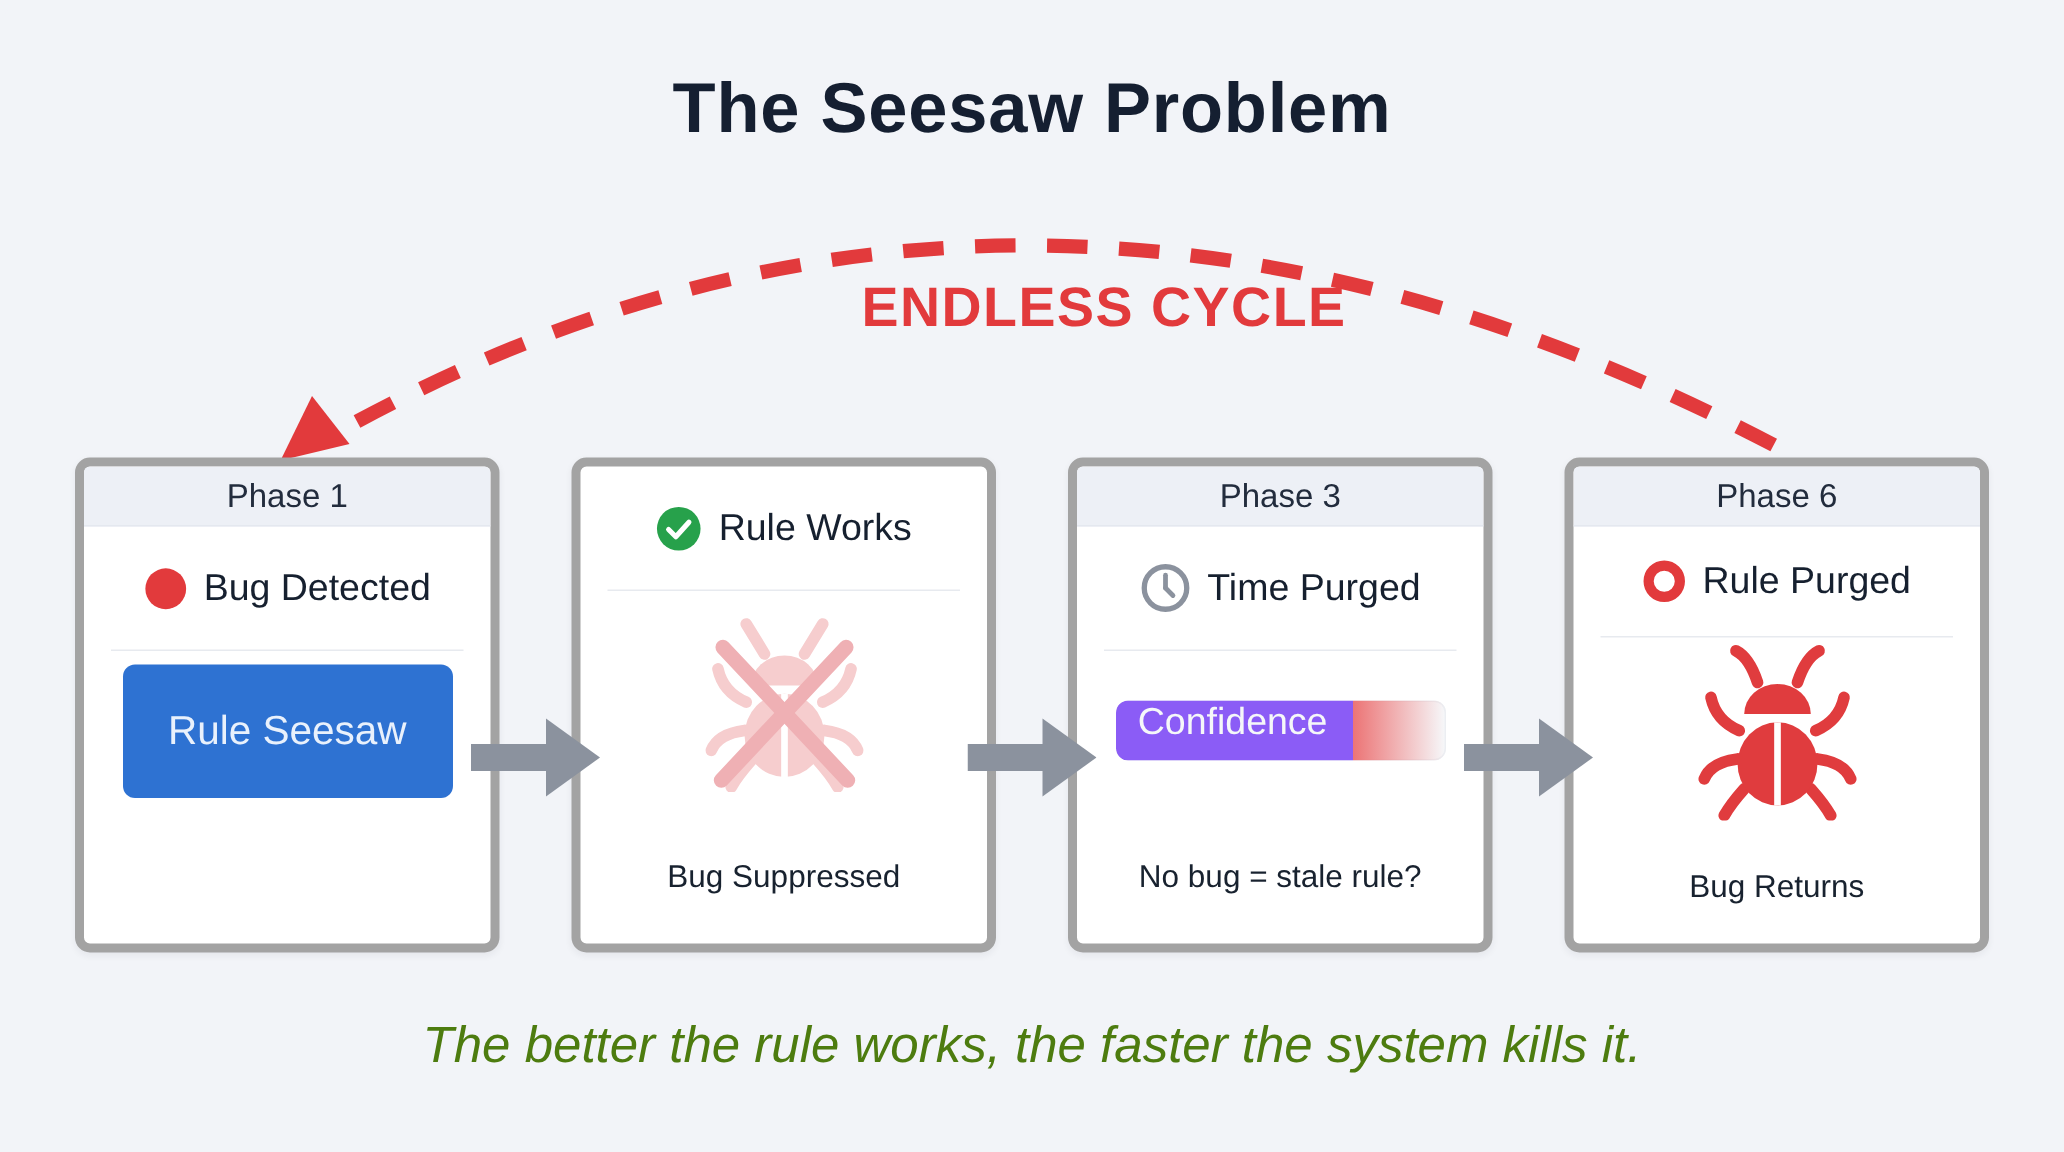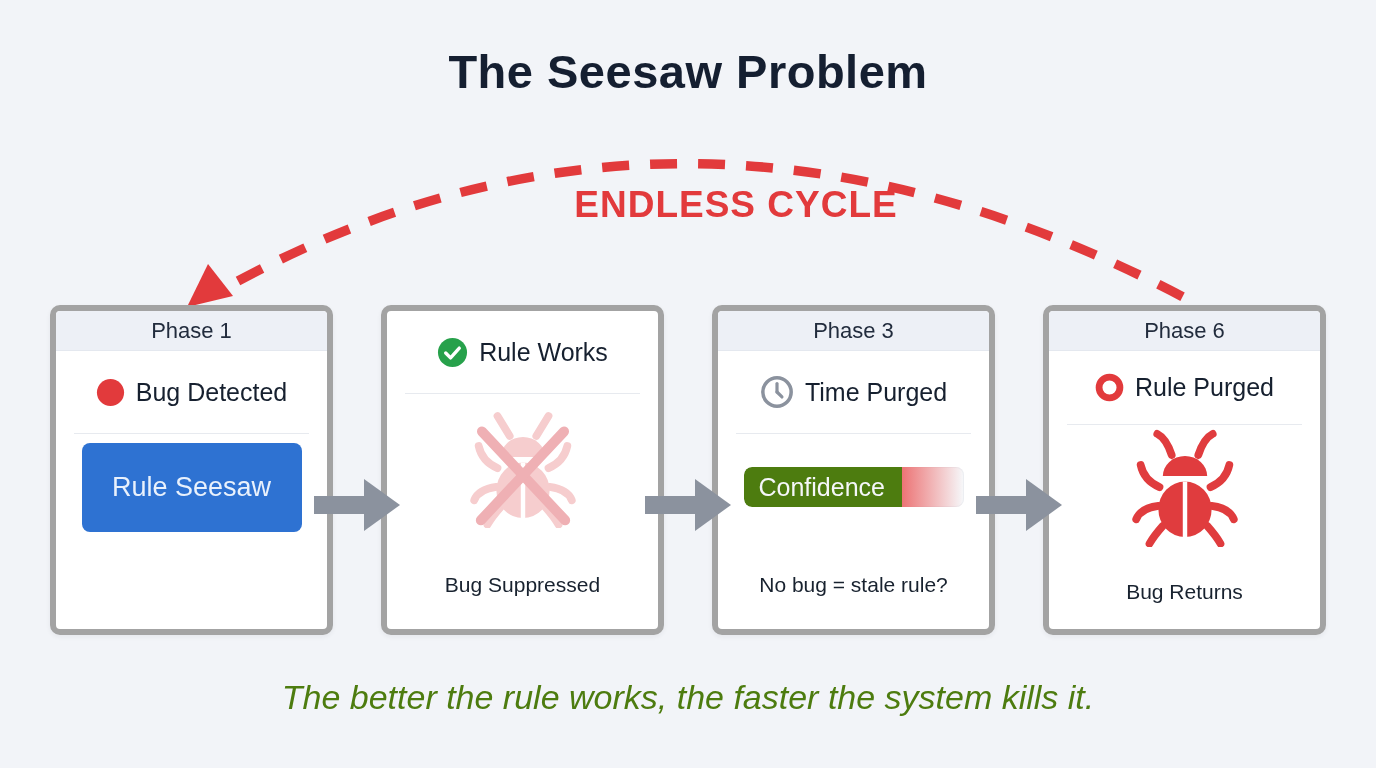--- a/index.html
+++ b/index.html
@@ -120,24 +120,23 @@
     border-radius: 8px;
     background: #f6f7f9;
     overflow: hidden;
     box-shadow: 0 0 0 1px #eceef2 inset;
   }
   .conf-fill {
     position: absolute;
     left: 0; top: 0;
     width: 72%;
     height: 100%;
-    background: #4d7c0f;
+    background: #8b5cf6;
     border-radius: 8px 0 0 8px;
     display: flex;
-    align-items: center;
   }
   .conf-fill span {
     padding-left: 15px;
     font-size: 25px;
     color: #f5f7f9;
   }
   .conf-fade {
     position: absolute;
     left: 72%; top: 0;
     width: 28%;

